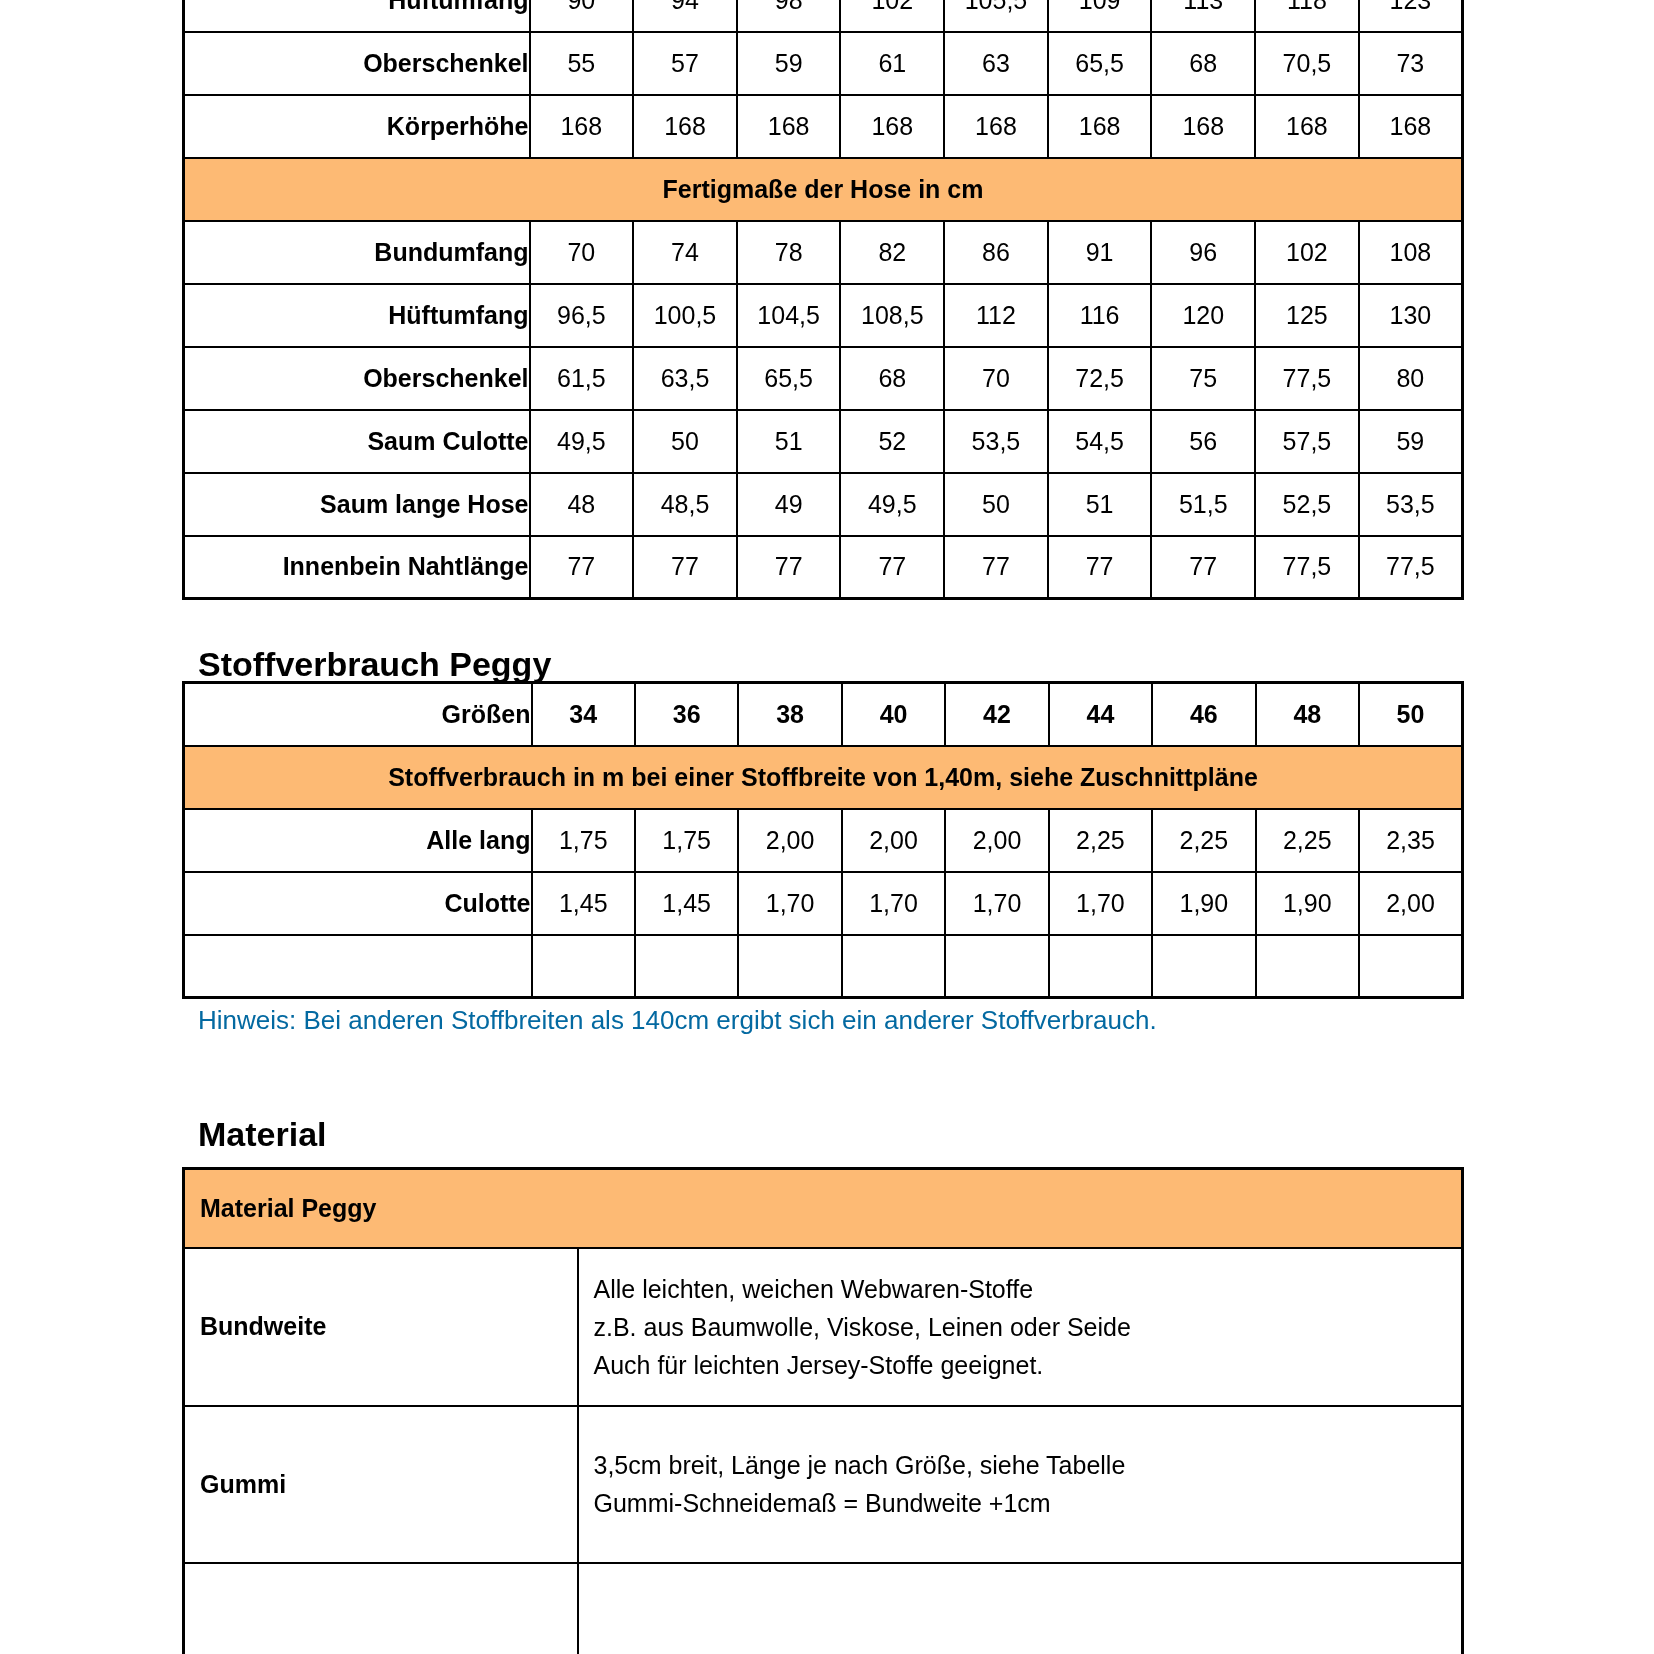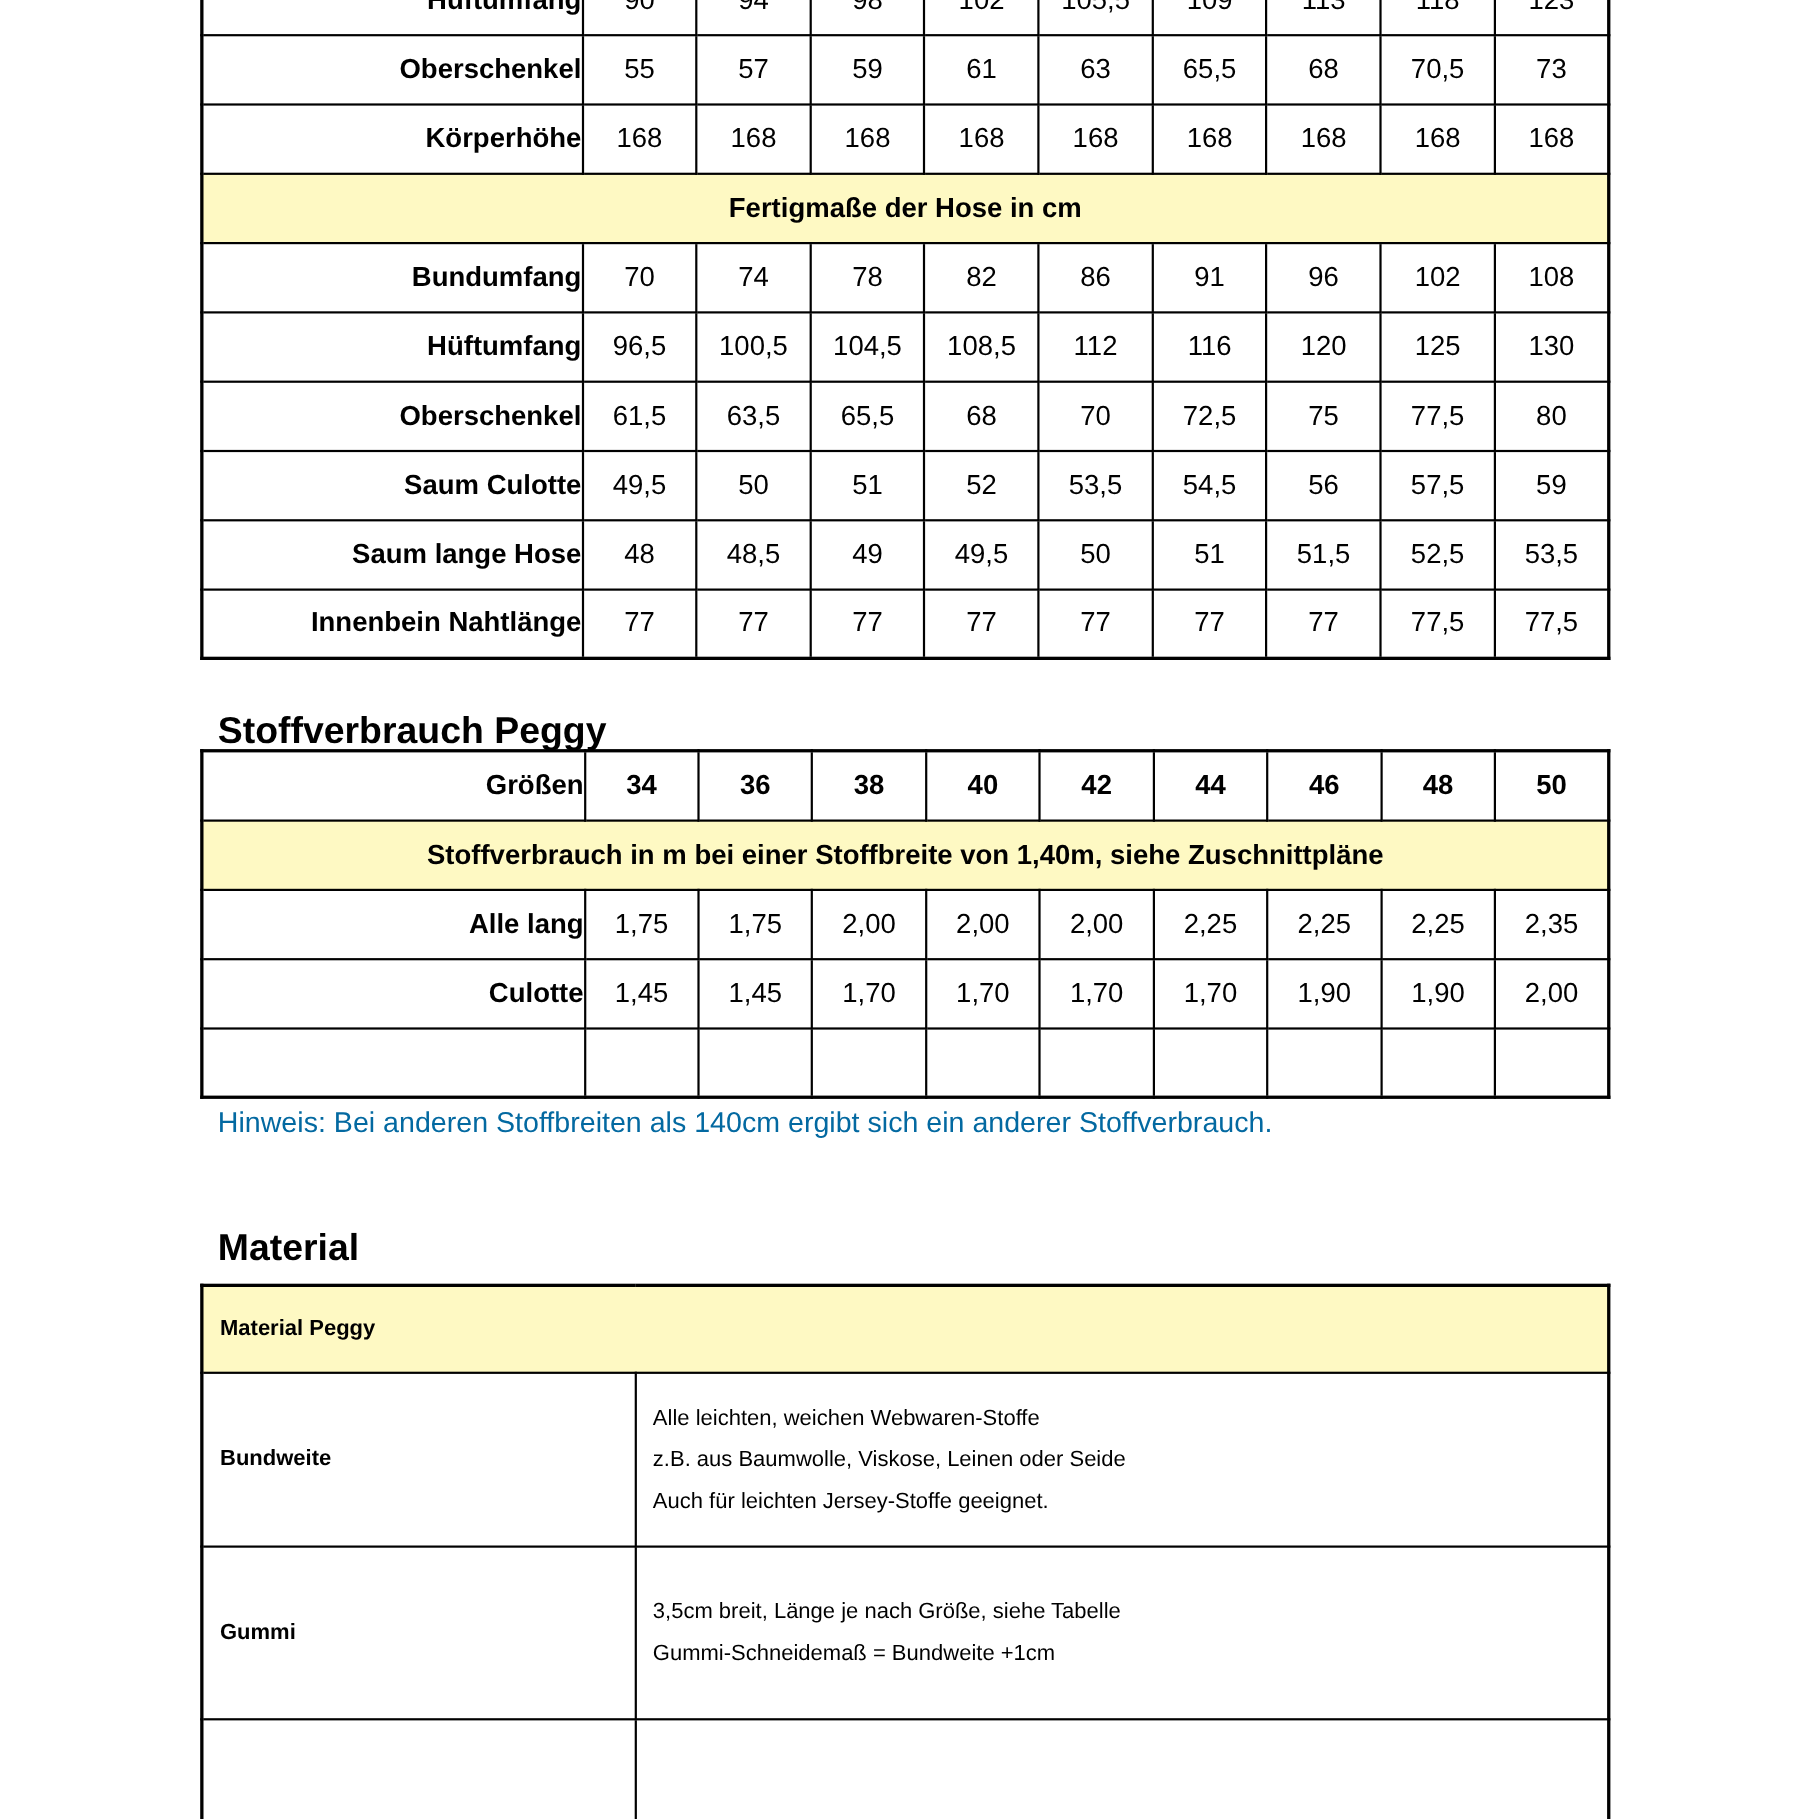--- a/index.html
+++ b/index.html
@@ -2,34 +2,34 @@
 <html><head>
 <meta charset="utf-8">
 <style>
   html, body { margin:0; padding:0; background:#ffffff; }
   body { width:1654px; height:1654px; position:relative; overflow:hidden;
          font-family:"Liberation Sans", "DejaVu Sans", sans-serif; color:#000; }
   table { border-collapse:collapse; position:absolute; table-layout:fixed; }
   td { border:2px solid #000; text-align:center; vertical-align:middle; padding:0;
        font-size:25px; }
   td.lbl { font-weight:bold;text-align:right; }
-  tr.band td { background:#fef9c3; font-weight:bold; }
+  tr.band td { background:#fdba74; font-weight:bold; }
   #t1 { left:182px; top:-33px; width:1282px; border:3px solid #000; }
   #t1 tr { height:63px; }
   #t1 col.c0 { width:346px; }
   #t2 { left:182px; top:681px; width:1282px; border:3px solid #000; }
   #t2 tr { height:63px; }
   #t2 col.c0 { width:348px; }
   #t2 tr.sizes td { font-weight:bold; }
   .title { position:absolute; left:198px; font-weight:bold; }
   #t2-title { top:645px; font-size:34px; }
   #note { position:absolute; left:198px; top:1005px; font-size:26px; color:#0369a1; }
   #mat-heading { top:1115px; font-size:34px; }
   #t3 { left:182px; top:1167px; width:1282px; border:3px solid #000; }
-  #t3 td { text-align:left; padding-left:15px; font-size:20px; }
+  #t3 td { text-align:left; padding-left:15px; font-size:25px; }
   #t3 col.c0 { width:394px; }
   #t3 tr.band { height:79px; }
   #t3 tr.r-ober { height:158px; }
   #t3 tr.r-gummi { height:157px; }
   #t3 tr.r-naeh { height:157px; }
   #t3 tr.r-naeh td { vertical-align:bottom; padding-bottom:8px; }
   #t3 td.desc { line-height:38px; }
   #t3 td.desc div { white-space:nowrap; }
 </style>
 </head>

